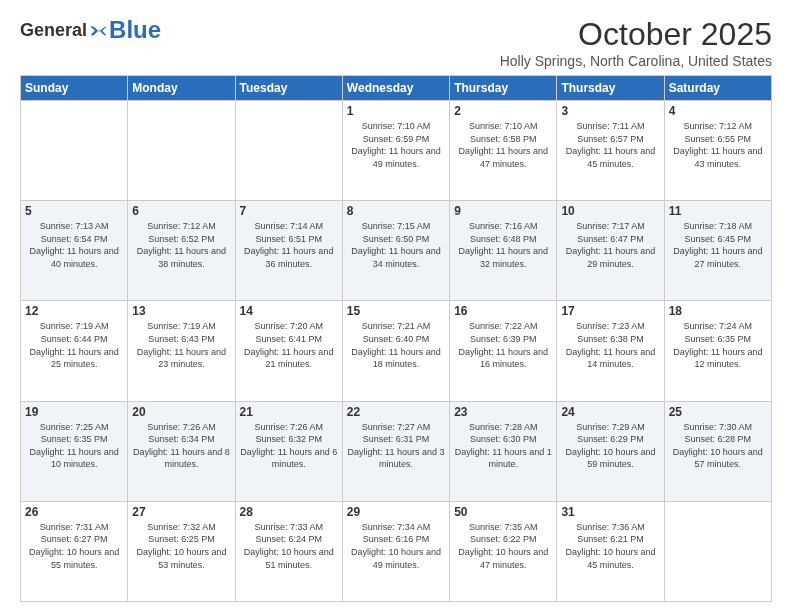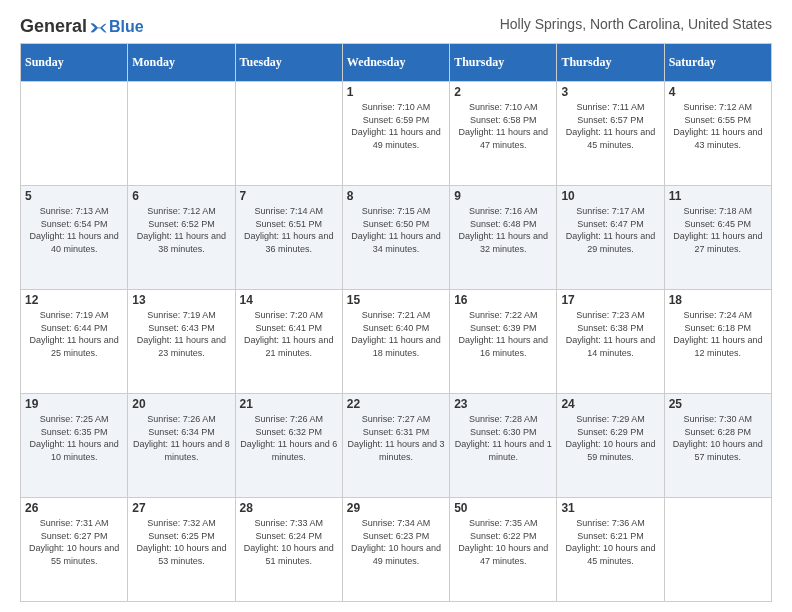--- a/index.html
+++ b/index.html
@@ -31,21 +31,21 @@
     .logo-text {
       display: flex;
       align-items: center;
     }
     .logo-general {
       font-size: 18px;
       font-weight: bold;
       color: #333;
     }
     .logo-blue {
-      font-size: 16px;
+      font-size: 24px;
       font-weight: bold;
       color: #2a6ebb;
     }
     .logo-icon {
       width: 20px;
       height: 20px;
       margin-left: 2px;
     }
     .title-section {
       text-align: right;
@@ -65,24 +65,23 @@
       border: 1px solid #ccc;
       border-collapse: collapse;
       width: 100%;
       table-layout: fixed;
     }
     .calendar th {
       background-color: #2a6ebb;
       color: #fff;
       font-size: 12px;
       font-weight: bold;
-      padding: 11px 4px;
+      padding: 5px 4px;
       text-align: left;
       border: 1px solid #ccc;
-      font-family: Liberation Serif, serif;
     }
     .calendar td {
       border: 1px solid #ccc;
       vertical-align: top;
       padding: 3px 4px;
       font-size: 9.5px;
       color: #333;
       height: 85px;
     }
     .day-num {
@@ -119,20 +118,21 @@
     <div class="logo">
       <div class="logo-text">
         <span class="logo-general">General</span>
         <svg class="logo-icon" viewBox="0 0 24 24" fill="#2a6ebb">
           <path d="M21 8c-1.5 0-3 .5-4 1.5L12 14 7 9C5.5 7.5 3.5 7 2 8l5 5-5 5c1.5 1 3.5.5 5-1l5-5 5 5c1.5 1.5 3 2 4 1.5L16 13l5-5z"></path>
         </svg>
         <span class="logo-blue">Blue</span>
       </div>
     </div>
     <div class="title-section">
+      <div class="month-title">October 2025</div>
       <div class="location-title">Holly Springs, North Carolina, United States</div>
     </div>
   </div>
 
   <table class="calendar">
     <thead>
       <tr class="header-row">
       <th>Sunday</th>
           <th>Monday</th>
           <th>Tuesday</th>
@@ -249,21 +249,21 @@
           </td>
           <td>
             <span class="day-num">17</span>
             <div class="day-info">Sunrise: 7:23 AM
 Sunset: 6:38 PM
 Daylight: 11 hours and 14 minutes.</div>
           </td>
           <td>
             <span class="day-num">18</span>
             <div class="day-info">Sunrise: 7:24 AM
-Sunset: 6:18 PM
+Sunset: 6:35 PM
 Daylight: 11 hours and 12 minutes.</div>
           </td>
         </tr>
         <tr>
           <td>
             <span class="day-num">19</span>
             <div class="day-info">Sunrise: 7:25 AM
 Sunset: 6:35 PM
 Daylight: 11 hours and 10 minutes.</div>
           </td>
@@ -319,21 +319,21 @@
           </td>
           <td>
             <span class="day-num">28</span>
             <div class="day-info">Sunrise: 7:33 AM
 Sunset: 6:24 PM
 Daylight: 10 hours and 51 minutes.</div>
           </td>
           <td>
             <span class="day-num">29</span>
             <div class="day-info">Sunrise: 7:34 AM
-Sunset: 6:23 PM
+Sunset: 6:16 PM
 Daylight: 10 hours and 49 minutes.</div>
           </td>
           <td>
             <span class="day-num">50</span>
             <div class="day-info">Sunrise: 7:35 AM
 Sunset: 6:22 PM
 Daylight: 10 hours and 47 minutes.</div>
           </td>
           <td>
             <span class="day-num">31</span>

